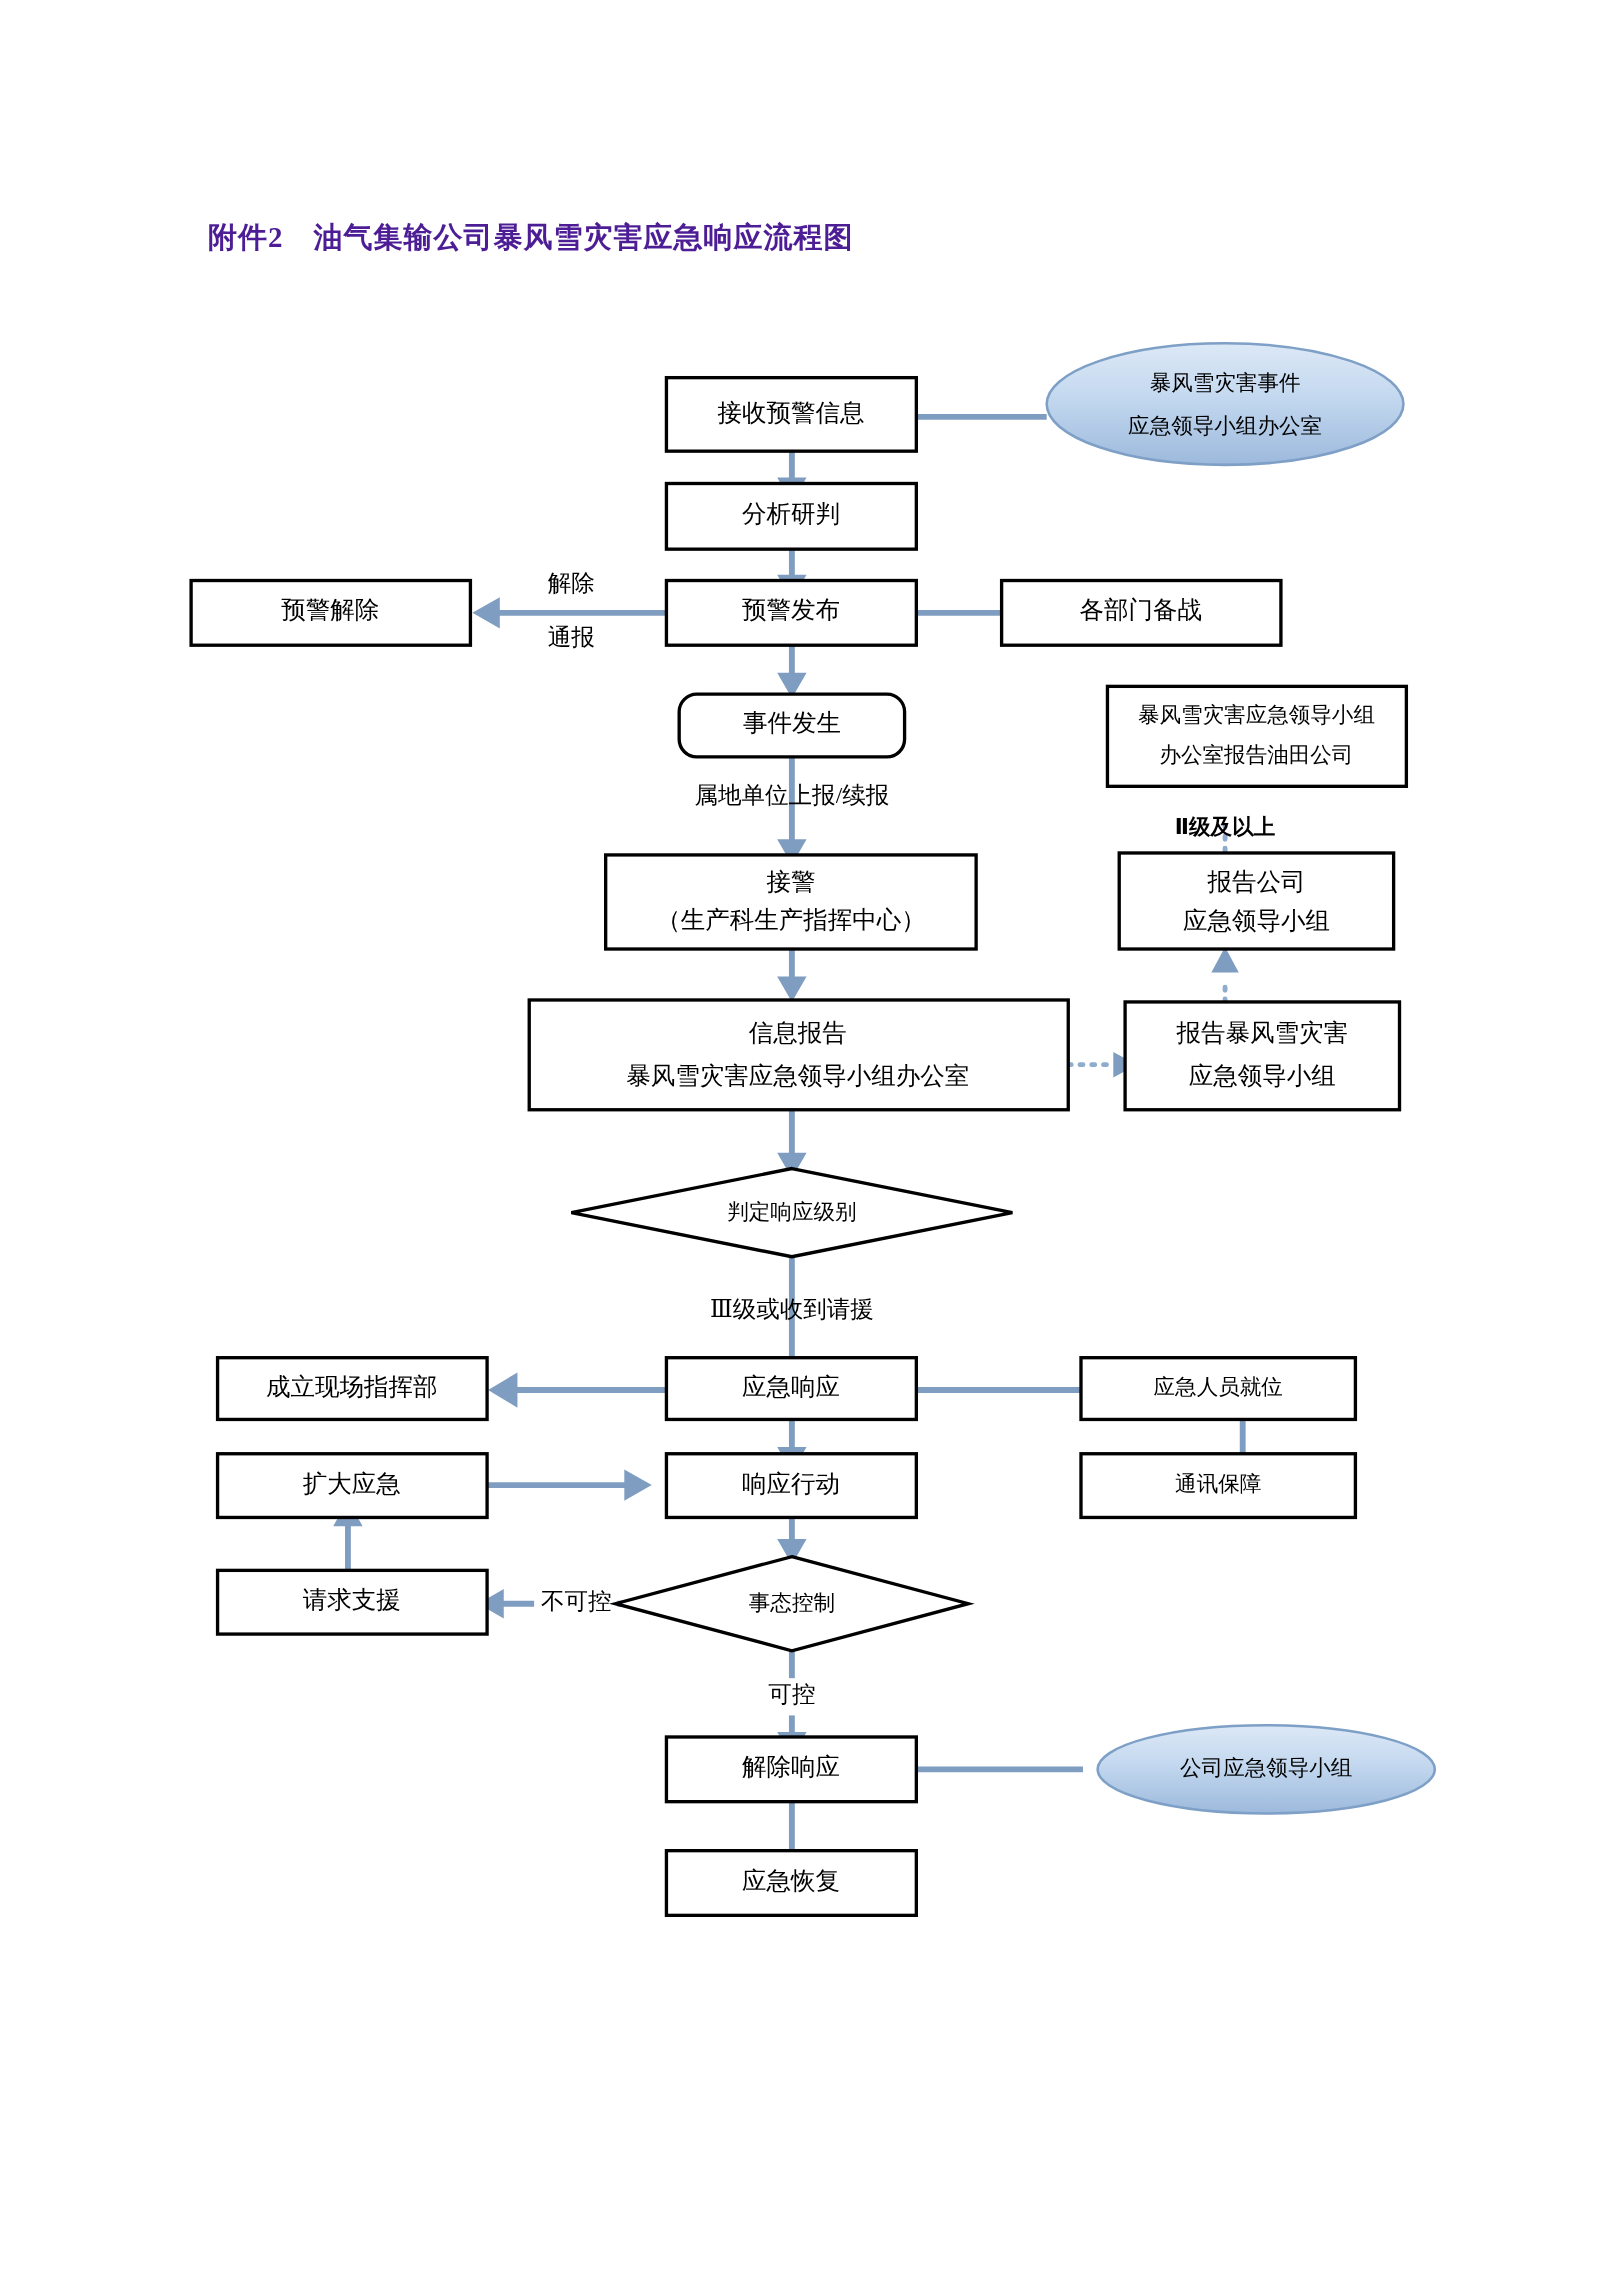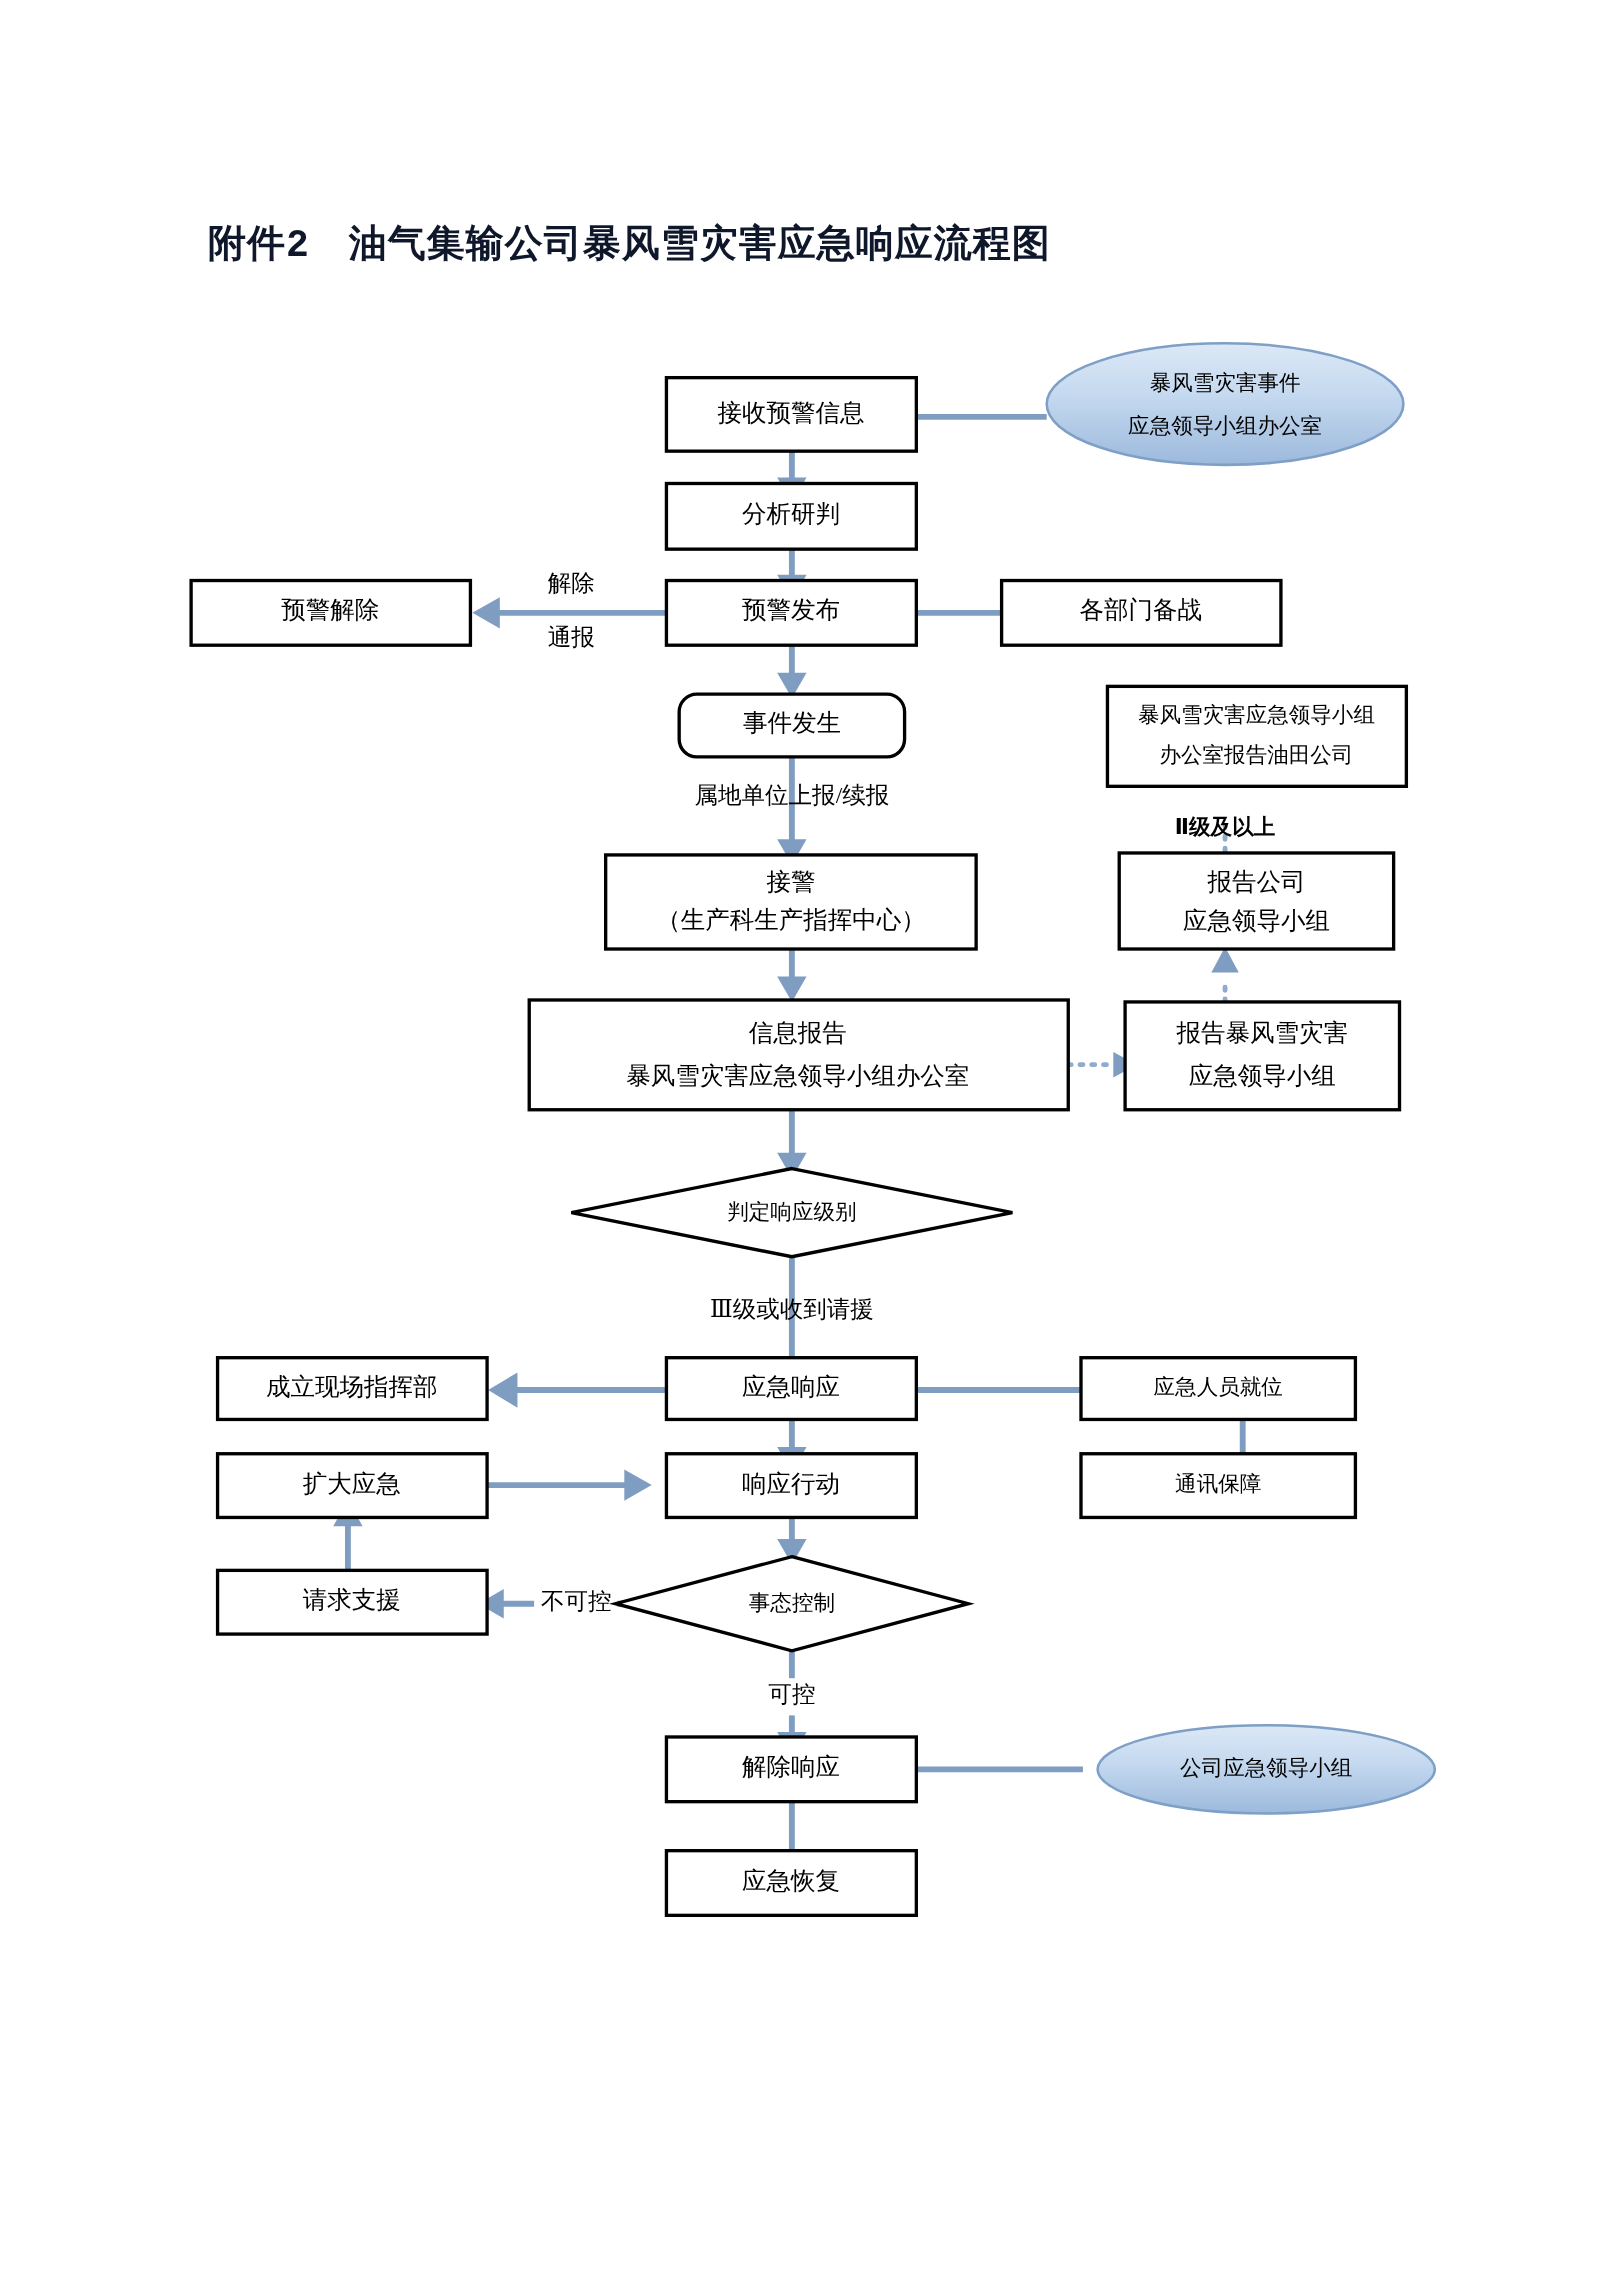--- a/index.html
+++ b/index.html
@@ -14,25 +14,25 @@
     position: relative;
     width: 1621px;
     height: 2293px;
     background: #ffffff;
     overflow: hidden;
   }
   #doc-title {
     position: absolute;
     left: 208px;
     top: 218px;
-    font-family: Liberation Mono, monospace;
+    font-family: Liberation Serif, serif;
     font-weight: bold;
-    font-size: 38px;
+    font-size: 29px;
     letter-spacing: 1px;
-    color: #0f172a;
+    color: #4c1d95;
     white-space: pre;
   }
   svg#flow {
     position: absolute;
     left: 0;
     top: 0;
     width: 1621px;
     height: 2293px;
   }
   .boxrect {

